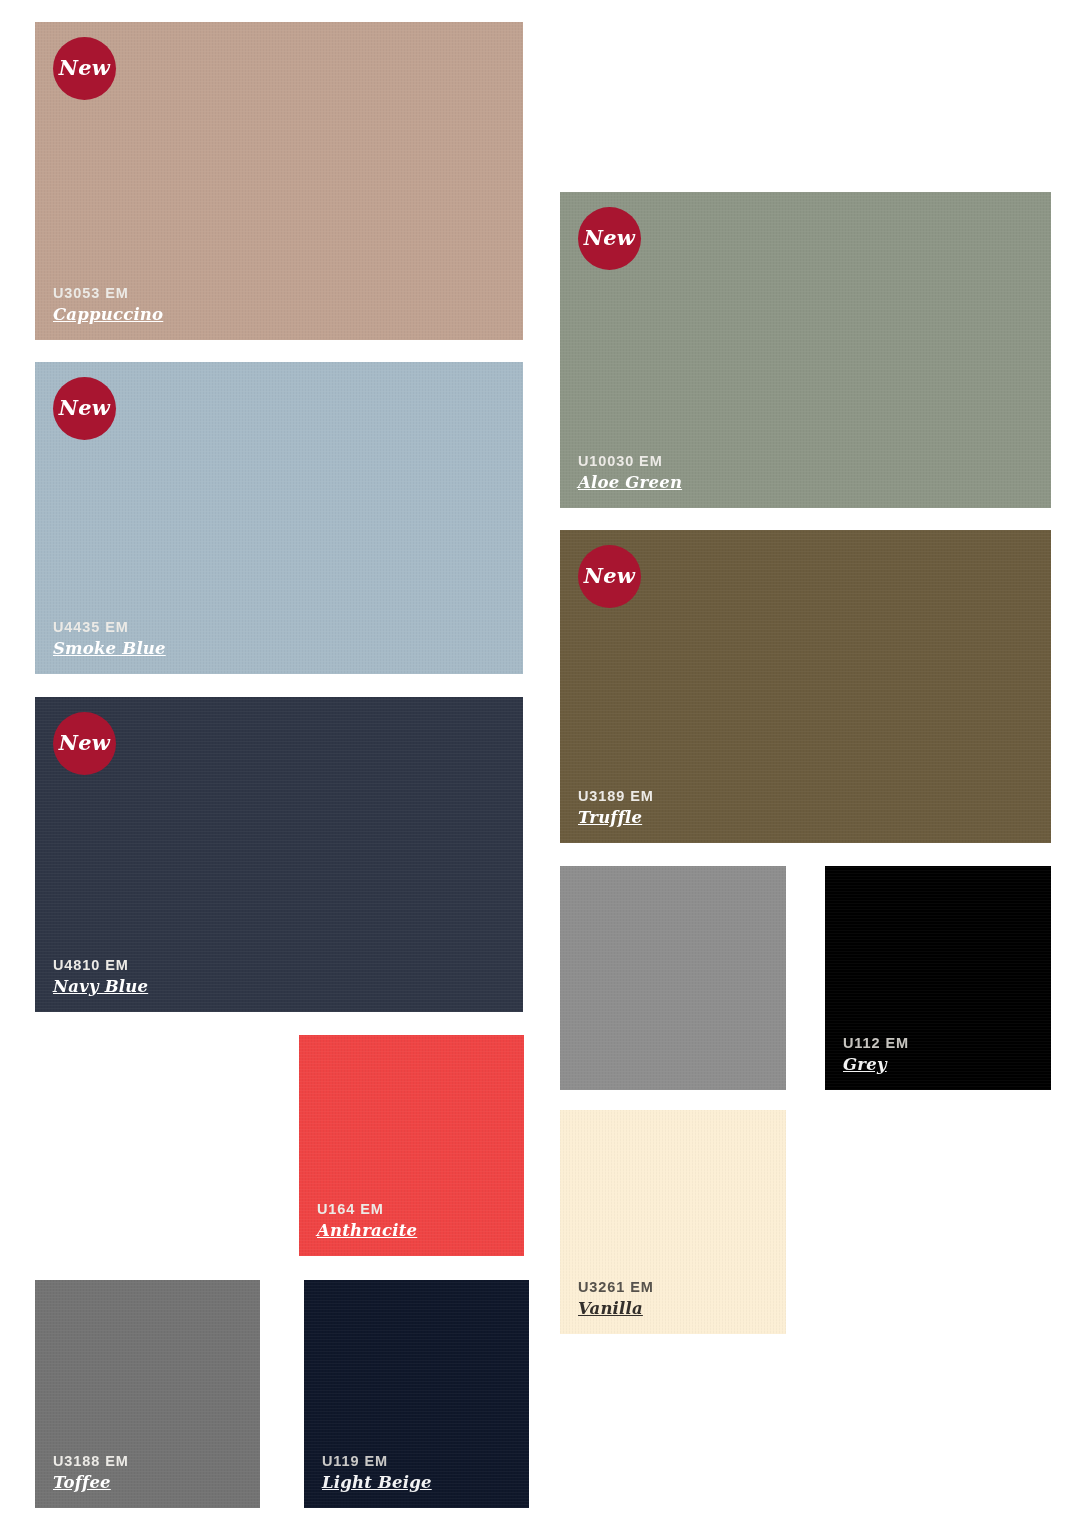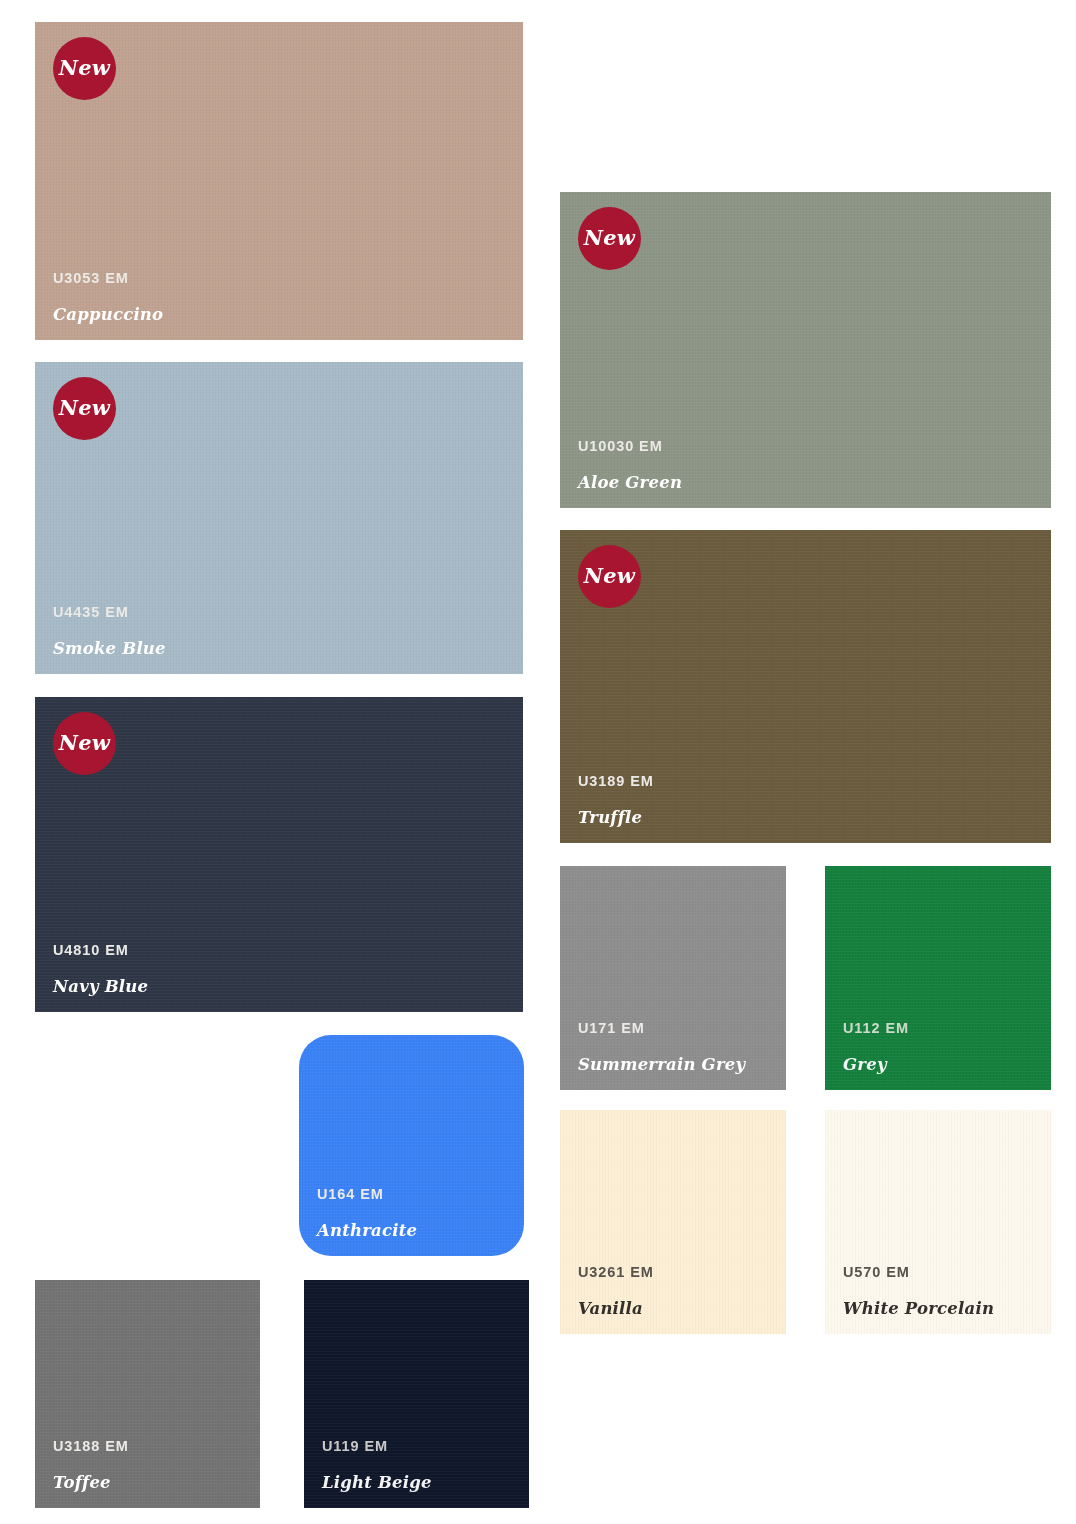--- a/index.html
+++ b/index.html
@@ -35,22 +35,23 @@
     font-weight: 700;
     white-space: nowrap;
   }
   .name {
     display: block;
     font-family: "DejaVu Serif", "Liberation Serif", serif;
     font-style: italic;
     font-weight: 700;
     font-size: 16.5px;
     letter-spacing: 0.2px;
-    margin-top: 18px;
+    margin-top: 3px;
     white-space: nowrap;
+    text-decoration: underline;
   }
   .light-text .code { color: #eceae6; }
   .light-text .name { color: #ffffff; }
   .dim-text .code { color: #f2efe9; opacity: 0.82; }
   .dim-text .name { color: #ffffff; opacity: 0.95; }
   .dark-text .code { color: #56524c; }
   .dark-text .name { color: #332f2b; }
 
   .new-badge {
     position: absolute;
@@ -111,21 +112,21 @@
     <div class="swatch light-text" style="left: 35px; top: 697px; width: 488px; height: 315px; background: rgb(47, 54, 70);">
       <div class="tex"></div>
       <div class="new-badge" style="background: rgb(168, 21, 48);">
         <span>New</span>
       </div>
       <div class="swatch-label">
         <span class="code">U4810 EM</span>
         <span class="name">Navy Blue</span>
       </div>
     </div>
-    <div class="swatch light-text" style="left: 299px; top: 1035px; width: 225px; height: 221px; background: #3b82f6; border-radius: 32px;">
+    <div class="swatch light-text" style="left: 299px; top: 1035px; width: 225px; height: 221px; background: #ef4444;">
       <div class="tex"></div>
       <div class="swatch-label">
         <span class="code">U164 EM</span>
         <span class="name">Anthracite</span>
       </div>
     </div>
     <div class="swatch light-text" style="left: 35px; top: 1280px; width: 225px; height: 228px; background: #737373;">
       <div class="tex"></div>
       <div class="swatch-label">
         <span class="code">U3188 EM</span>
@@ -154,39 +155,28 @@
       <div class="new-badge" style="background: rgb(168, 21, 48);">
         <span>New</span>
       </div>
       <div class="swatch-label">
         <span class="code">U3189 EM</span>
         <span class="name">Truffle</span>
       </div>
     </div>
     <div class="swatch light-text" style="left: 560px; top: 866px; width: 226px; height: 224px; background: rgb(142, 142, 142);">
       <div class="tex"></div>
-      <div class="swatch-label">
-        <span class="code">U171 EM</span>
-        <span class="name">Summerrain Grey</span>
-      </div>
     </div>
-    <div class="swatch dim-text" style="left: 825px; top: 866px; width: 226px; height: 224px; background: #15803d;">
+    <div class="swatch dim-text" style="left: 825px; top: 866px; width: 226px; height: 224px; background: #000000;">
       <div class="tex"></div>
       <div class="swatch-label">
         <span class="code">U112 EM</span>
         <span class="name">Grey</span>
       </div>
     </div>
     <div class="swatch dark-text" style="left: 560px; top: 1110px; width: 226px; height: 224px; background: rgb(252, 239, 213);">
       <div class="tex"></div>
       <div class="swatch-label">
         <span class="code">U3261 EM</span>
         <span class="name">Vanilla</span>
       </div>
     </div>
-    <div class="swatch dark-text" style="left: 825px; top: 1110px; width: 226px; height: 224px; background: rgb(253, 248, 238);">
-      <div class="tex"></div>
-      <div class="swatch-label">
-        <span class="code">U570 EM</span>
-        <span class="name">White Porcelain</span>
-      </div>
-    </div>
   </div>
 
 </body></html>

